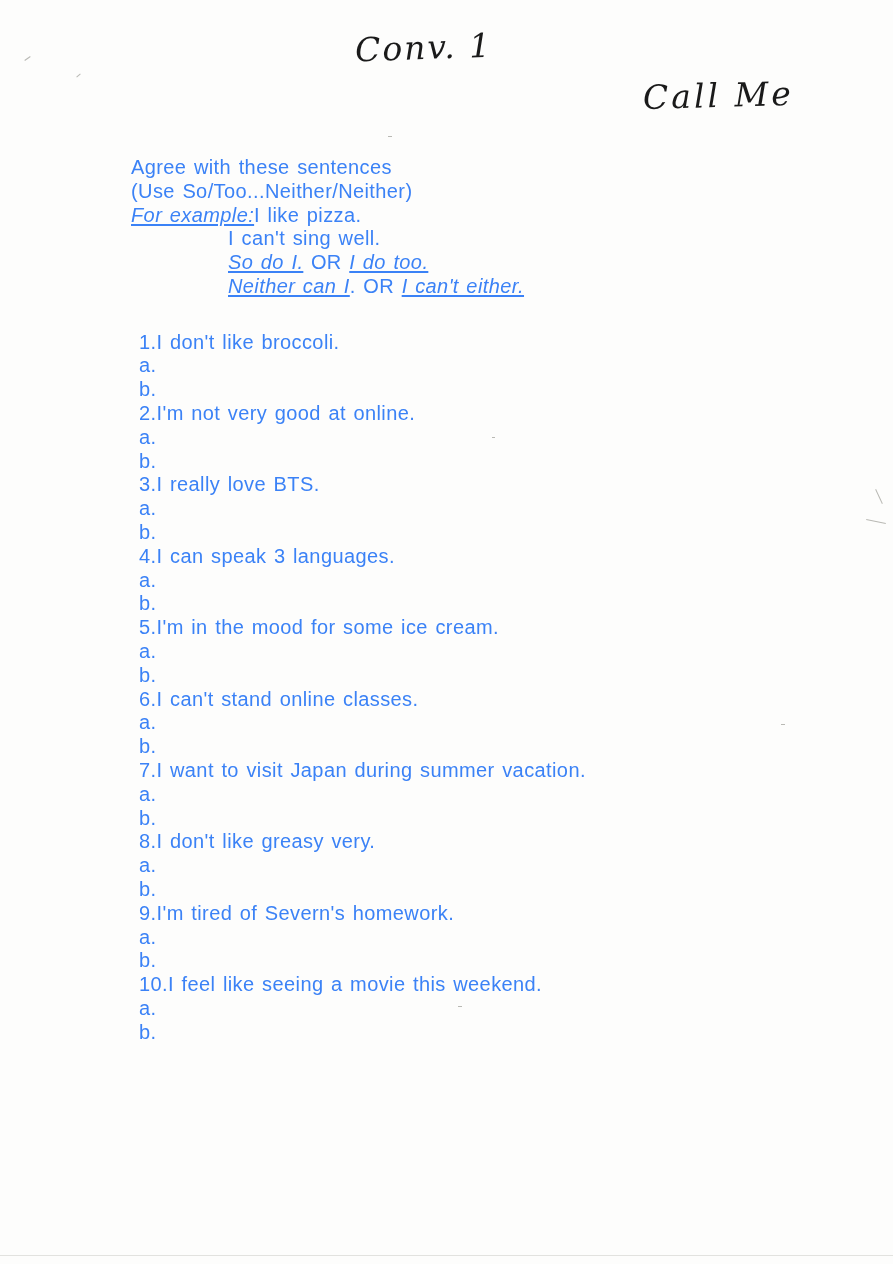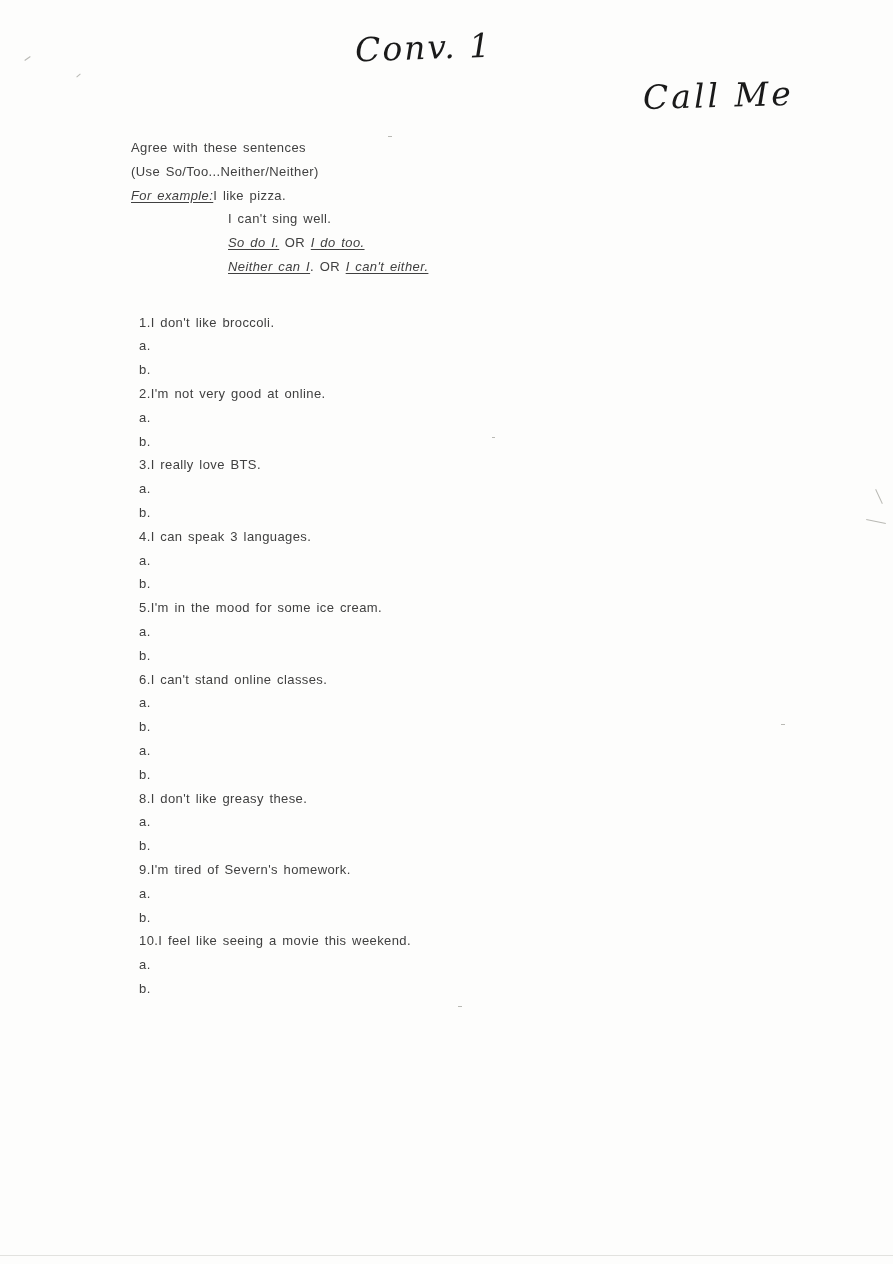--- a/index.html
+++ b/index.html
@@ -57,25 +57,25 @@
   #stray-4 { left: 492px; top: 437px; width: 3px; height: 1px; }
   #stray-5 { left: 781px; top: 724px; width: 4px; height: 1px; }
   #stray-6 { left: 458px; top: 1006px; width: 4px; height: 1px; }
   #stray-7 { left: 871px; top: 496px; width: 16px; height: 1px; transform: rotate(65deg); }
   #stray-8 { left: 866px; top: 521px; width: 20px; height: 1px; transform: rotate(12deg); }
 
   
   .worksheet {
     position: absolute;
     left: 131px;
-    top: 136px;
+    top: 156px;
     width: 620px;
-    font-size: 13px;
+    font-size: 20px;
     line-height: 23.8px;
-    color: #404040;
+    color: #3b82f6;
     letter-spacing: 0.4px;
     word-spacing: 1.6px;
   }
 
   .line {
     white-space: nowrap;
   }
 
   .indent {
     padding-left: 97px;
@@ -192,27 +192,30 @@
 
       <li>
         <div class="q-item">
           <span>6.</span><span>I can't stand online classes.</span>
         </div>
         <div class="ans">a.</div>
         <div class="ans">b.</div>
       </li>
 
       <li>
-        <div class="ans">a.</div>
-        <div class="ans">b.</div>
-      </li>
-
-      <li>
-        <div class="q-item">
-          <span>8.</span><span>I don't like greasy these.</span>
+        <div class="q-item">
+          <span>7.</span><span>I want to visit Japan during summer vacation.</span>
+        </div>
+        <div class="ans">a.</div>
+        <div class="ans">b.</div>
+      </li>
+
+      <li>
+        <div class="q-item">
+          <span>8.</span><span>I don't like greasy very.</span>
         </div>
         <div class="ans">a.</div>
         <div class="ans">b.</div>
       </li>
 
       <li>
         <div class="q-item">
           <span>9.</span><span>I'm tired of Severn's homework.</span>
         </div>
         <div class="ans">a.</div>

